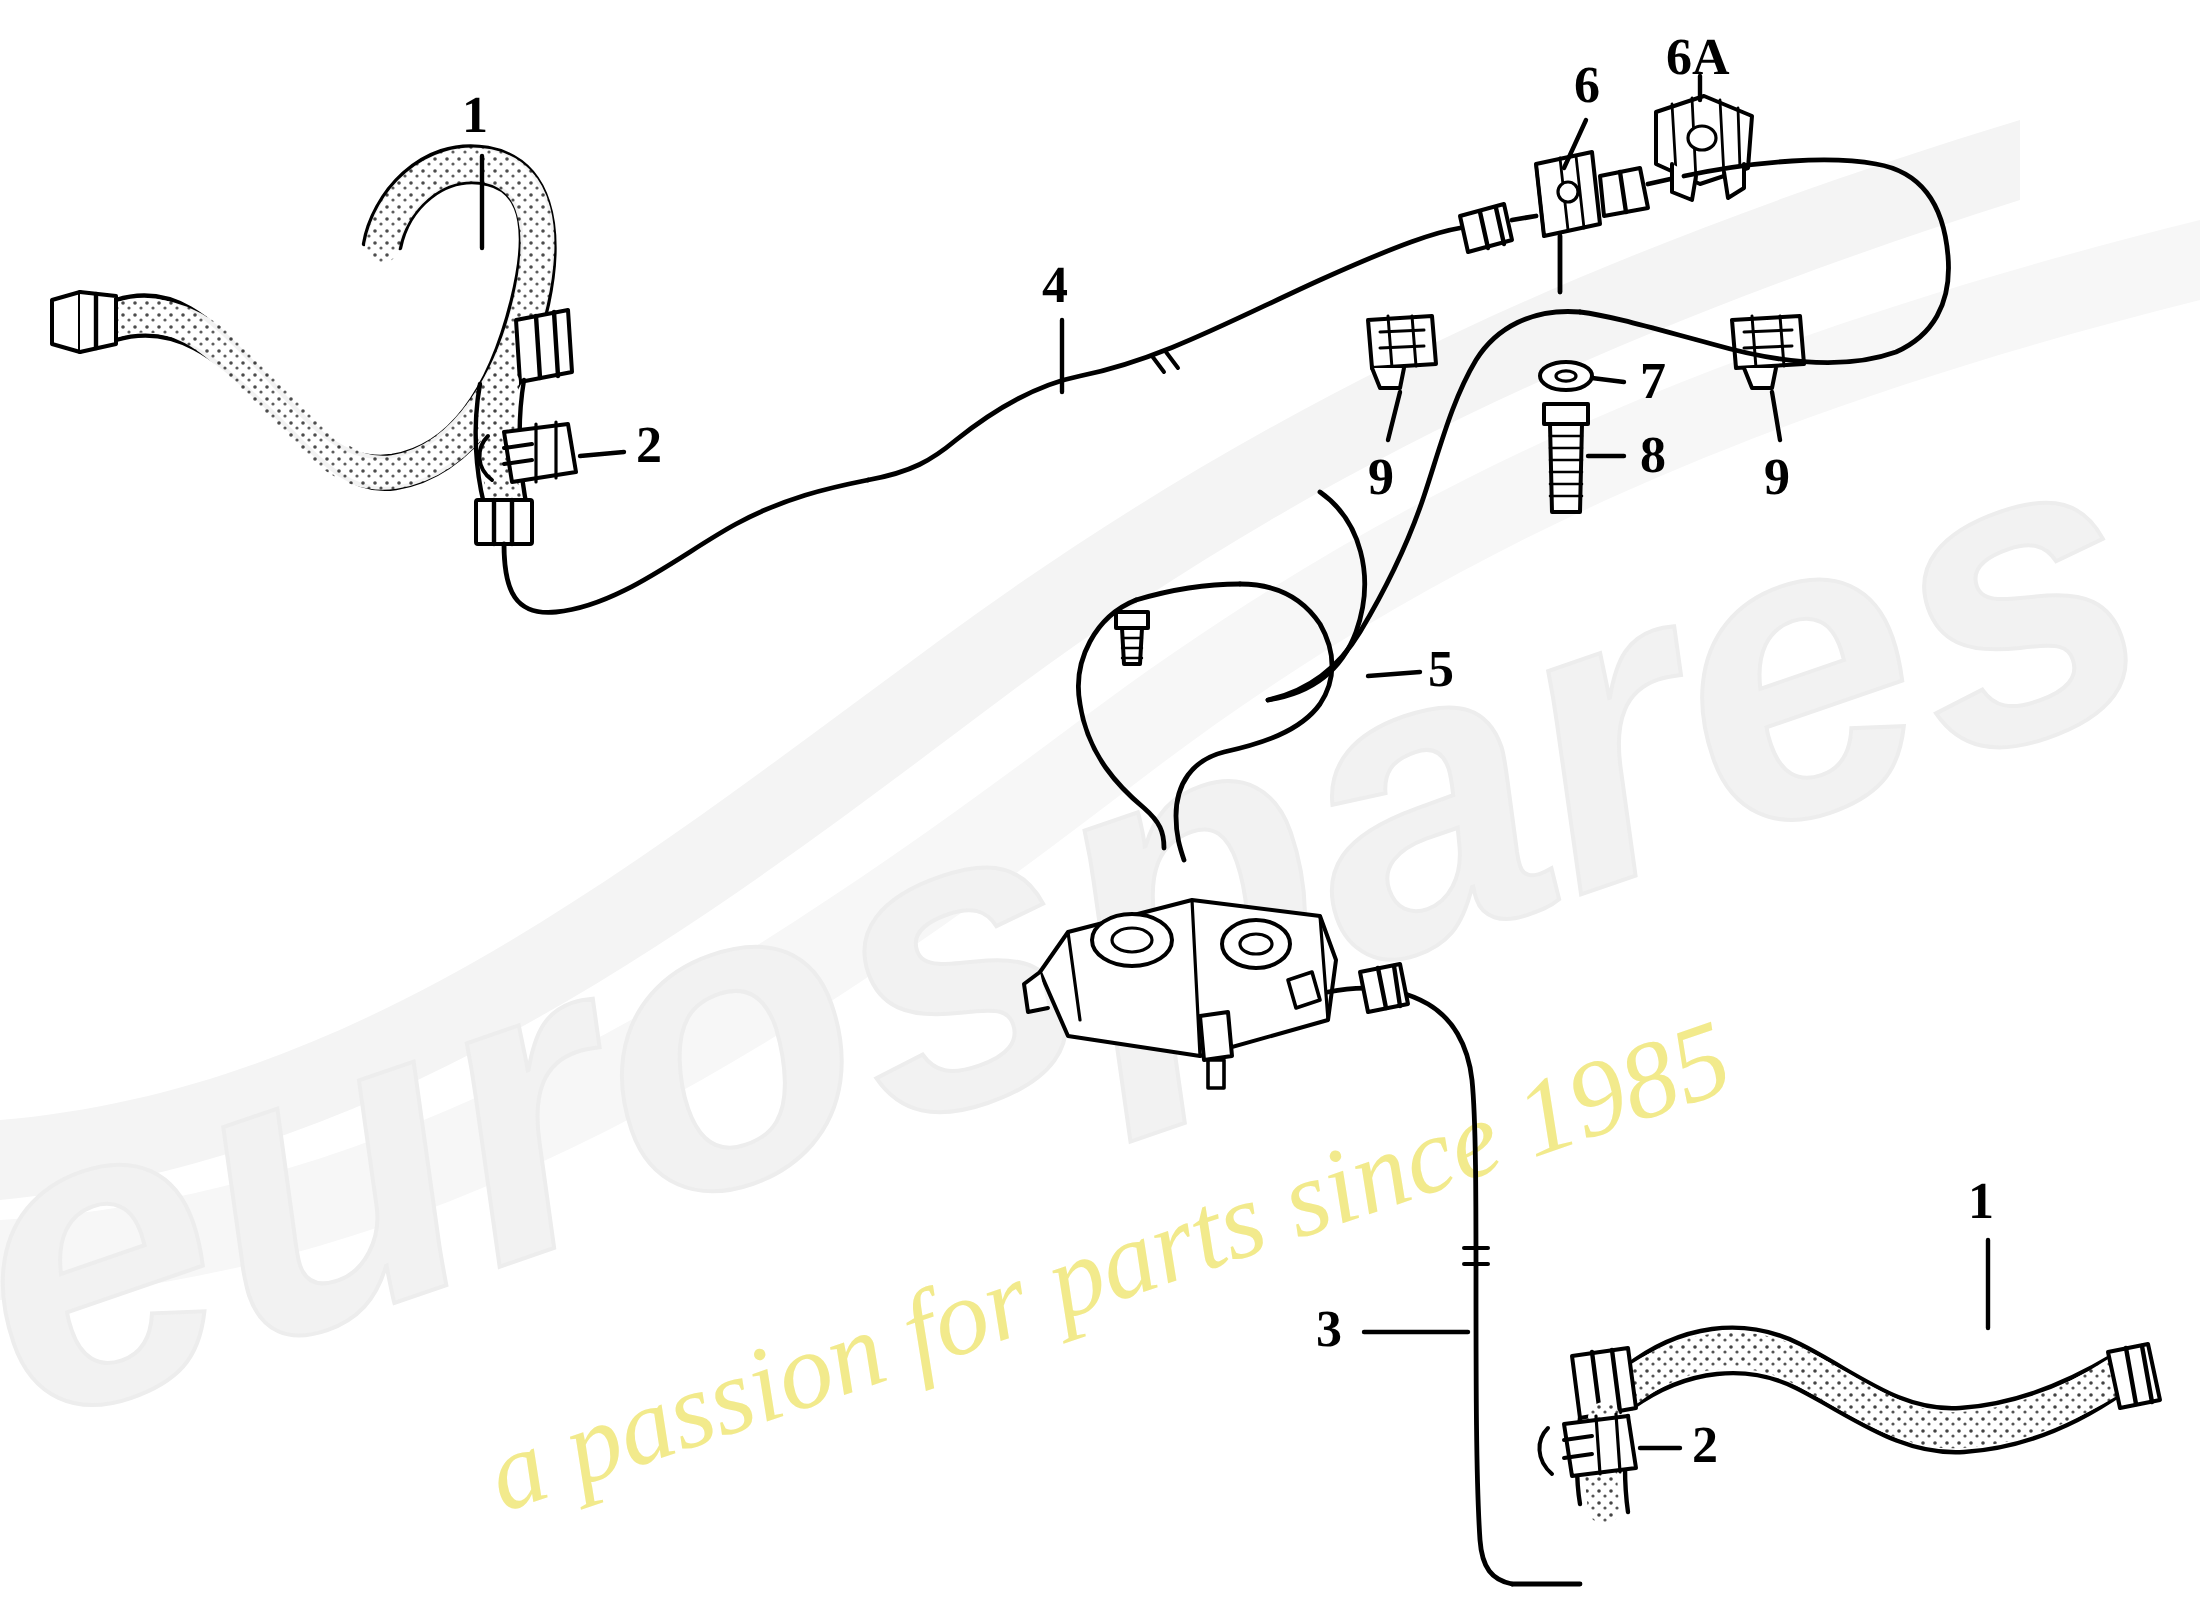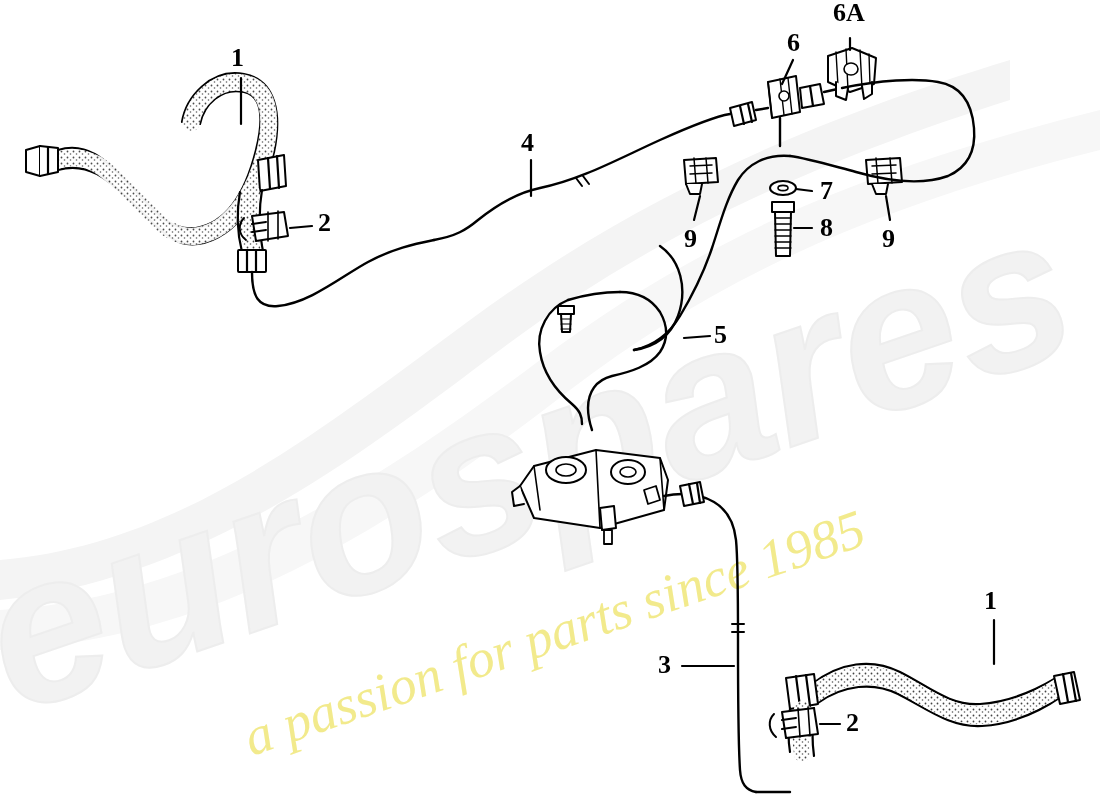--- a/index.html
+++ b/index.html
@@ -248,21 +248,21 @@
         <line x1="994" y1="620" x2="994" y2="664"></line>
       </g>
 
     </g>
   </svg>
 
   <div class="callout" style="left:231px; top:45px;">1</div>
   <div class="callout" style="left:318px; top:210px;">2</div>
   <div class="callout" style="left:521px; top:130px;">4</div>
   <div class="callout" style="left:787px; top:30px;">6</div>
-  <div class="callout" style="left:833px; top:0;">6A</div>
+  <div class="callout" style="left:833px; top:16px;">6A</div>
   <div class="callout" style="left:820px; top:178px;">7</div>
   <div class="callout" style="left:820px; top:215px;">8</div>
   <div class="callout" style="left:684px; top:226px;">9</div>
   <div class="callout" style="left:882px; top:226px;">9</div>
   <div class="callout" style="left:714px; top:322px;">5</div>
   <div class="callout" style="left:658px; top:652px;">3</div>
   <div class="callout" style="left:846px; top:710px;">2</div>
   <div class="callout" style="left:984px; top:588px;">1</div>
 
 </div>

